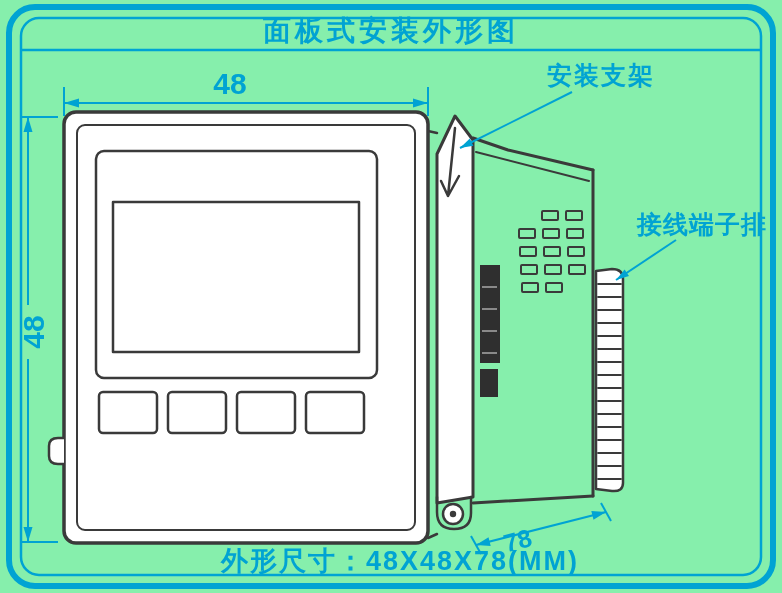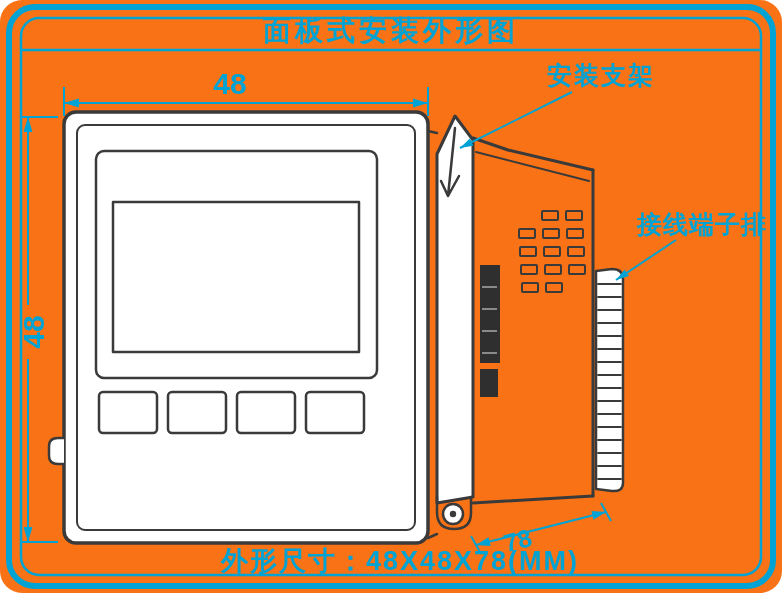--- a/index.html
+++ b/index.html
@@ -1,17 +1,17 @@
 <!DOCTYPE html>
 <html><head>
 <meta charset="utf-8">
 <style>
   html,body{margin:0;padding:0;background:#ffffff;}
-  .stage{position:relative;width:782px;height:593px;background:#f97316;overflow:hidden;
-         font-family:"Liberation Sans",sans-serif;border-radius:22px;}
+  .stage{position:relative;width:782px;height:593px;background:#86efac;overflow:hidden;
+         font-family:"Liberation Sans",sans-serif;}
   svg{position:absolute;left:0;top:0;}
   .art{stroke:#3A3A3A;fill:none;stroke-linejoin:round;stroke-linecap:round;}
   .artfill{fill:#ffffff;stroke:#3A3A3A;stroke-linejoin:round;}
   .dark{fill:#2F2F2F;stroke:none;}
   .darkline{stroke:#8A8A8A;stroke-width:2;}
   .accent-stroke{stroke:#00A3D3;fill:none;}
   .accent-fill{fill:#00A3D3;stroke:none;}
   text.cn{fill:#00A3D3;font-weight:bold;font-family:"Liberation Sans","DejaVu Sans",sans-serif;}
 </style>
 </head>

